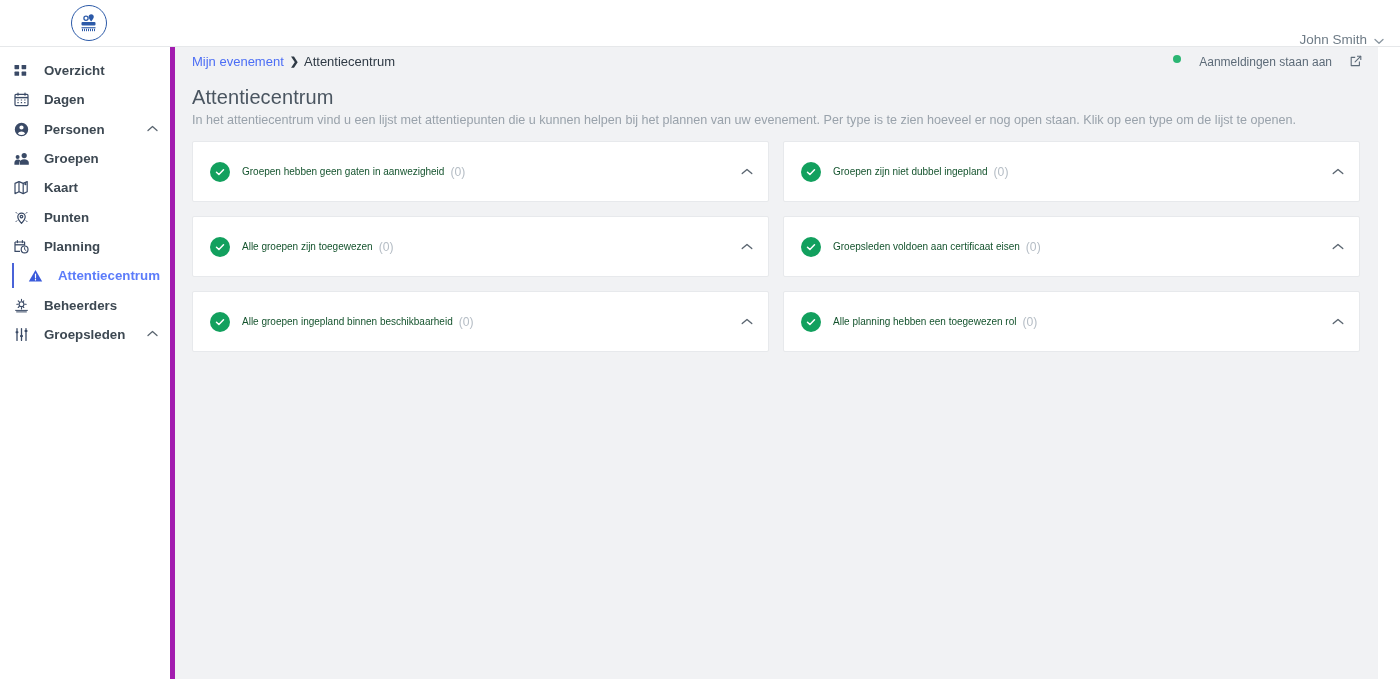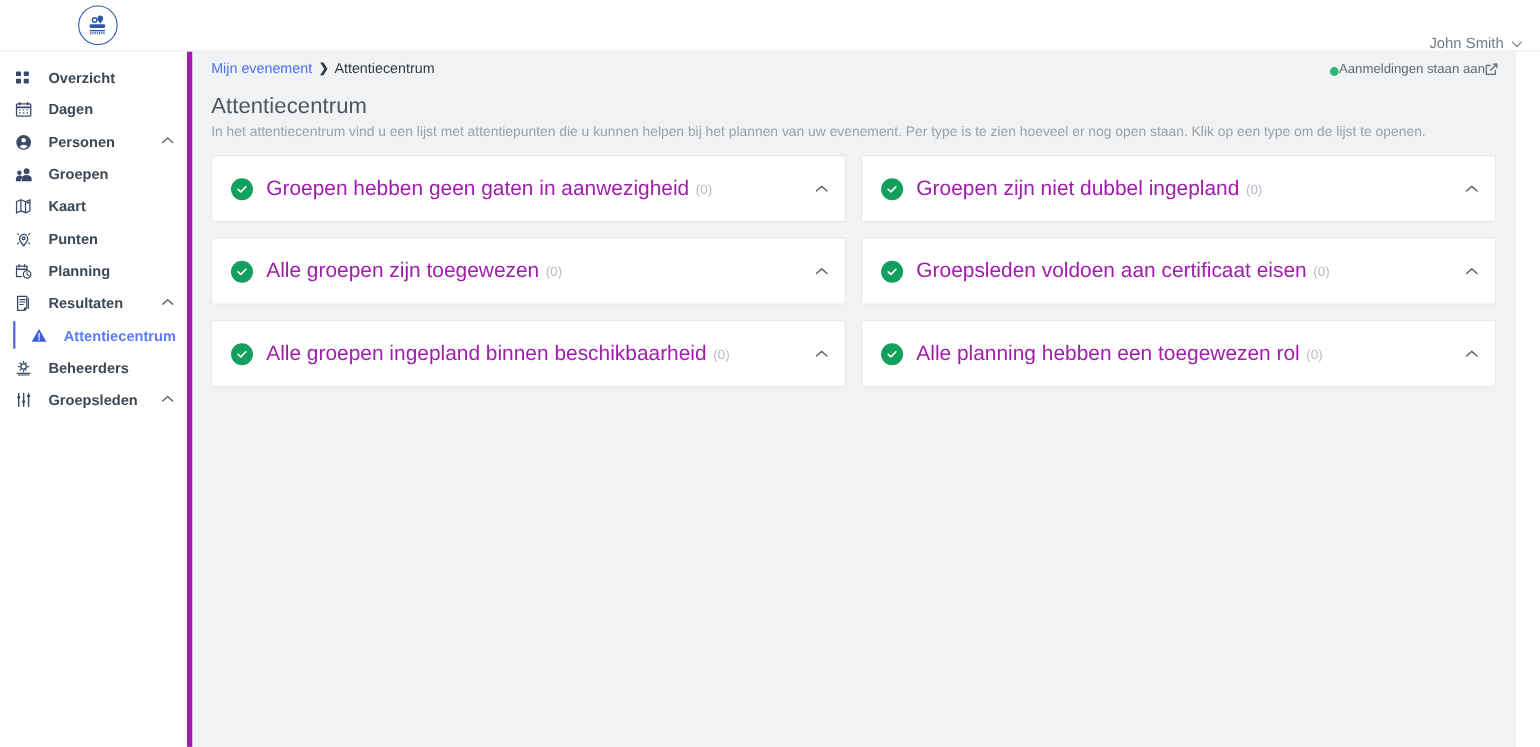--- a/index.html
+++ b/index.html
@@ -88,21 +88,21 @@
     overflow: hidden;
   }
   .breadcrumbbar {
     height: 29px; display: flex; align-items: center;
     padding: 0 16px 0 17px;
   }
   .crumb-link { font-size: 13px; color: #4c6ef5; cursor: pointer; text-decoration: none; }
   .crumb-sep { font-size: 11px; color: #2f3a45; margin: 0 5px 0 6px; font-weight: bold; }
   .crumb-current { font-size: 13px; color: #2f3a45; }
   .status-right {
-    margin-left: auto; display: flex; align-items: flex-end; gap: 0;
+    margin-left: auto; display: flex; align-items: flex-start; gap: 18px;
     cursor: pointer;
   }
   .dot-green {
     width: 8px; height: 8px; border-radius: 50%; background: #2bb673;
   }
   .status-text { font-size: 12px; color: #5d6b78; }
   .ext-ico { color: #5d6b78; display:flex; align-items:center;}
 
   .page-head { padding: 10px 18px 0 17px; }
   .page-title {
@@ -127,21 +127,21 @@
     display: flex; align-items: center;
     padding: 0 15px 0 17px;
     cursor: pointer;
   }
   .check-circle {
     width: 20px; height: 20px; min-width: 20px; border-radius: 50%;
     background: #12a05e;
     display: flex; align-items: center; justify-content: center;
   }
   .card-label {
-    margin-left: 12px; font-size: 19px; color: #a21caf;
+    margin-left: 12px; font-size: 10px; color: #14532d;
   }
   .card-count {
     margin-left: 6px; font-size: 12.2px; color: #b5bdc5;
   }
   .card-chev {
     margin-left: auto; color: #5a6570; font-size: 11px; line-height: 1;
     display:flex; align-items:center;
   }
 </style>
 </head>
@@ -255,36 +255,20 @@
           <path d="M1 3h9.6v3.4M1 3v9.4h5" stroke-linejoin="round"></path>
           <path d="M1 5.8h9.6" stroke-width="1.3"></path>
           <path d="M3.4 1.6v2M8.4 1.6v2" stroke-linecap="round"></path>
           <circle cx="10.6" cy="10.4" r="3.4"></circle>
           <path d="M10.6 8.6v1.9l1.3.9" stroke-linecap="round" stroke-width="1"></path>
         </svg>
       </span>
       <span class="label">Planning</span>
     </div>
 
-    <div class="side-item">
-      <span class="ico">
-        <svg width="15" height="15" viewBox="0 0 15 15" fill="none" stroke="currentColor" stroke-width="1.2">
-          <path d="M2 1.4h8.4v10.8l-2.2 2H2V1.4z" stroke-linejoin="round"></path>
-          <path d="M4 4.4h5M4 6.6h5M4 8.8h3.2" stroke-linecap="round" stroke-width="1"></path>
-          <path d="M10.4 12.2H8.2v2" stroke-linejoin="round"></path>
-          <path d="M11.8 2.6v10" stroke-width="1"></path>
-        </svg>
-      </span>
-      <span class="label">Resultaten</span>
-      <span class="chev">
-        <svg width="11" height="7" viewBox="0 0 11 7" fill="none">
-          <path d="M1 5.5L5.5 1.5L10 5.5" stroke="#5a6570" stroke-width="1.3" stroke-linecap="round" stroke-linejoin="round"></path>
-        </svg>
-      </span>
-    </div>
 
     <div class="side-item sub active">
       <span class="ico">
         <svg width="15" height="14" viewBox="0 0 15 14" fill="currentColor">
           <path d="M7.5 1L14.2 12.6H0.8L7.5 1z"></path>
           <path d="M7.5 5.2v3.4M7.5 10.1v.9" stroke="#ffffff" stroke-width="1.2" stroke-linecap="round"></path>
         </svg>
       </span>
       <span class="label">Attentiecentrum</span>
     </div>

